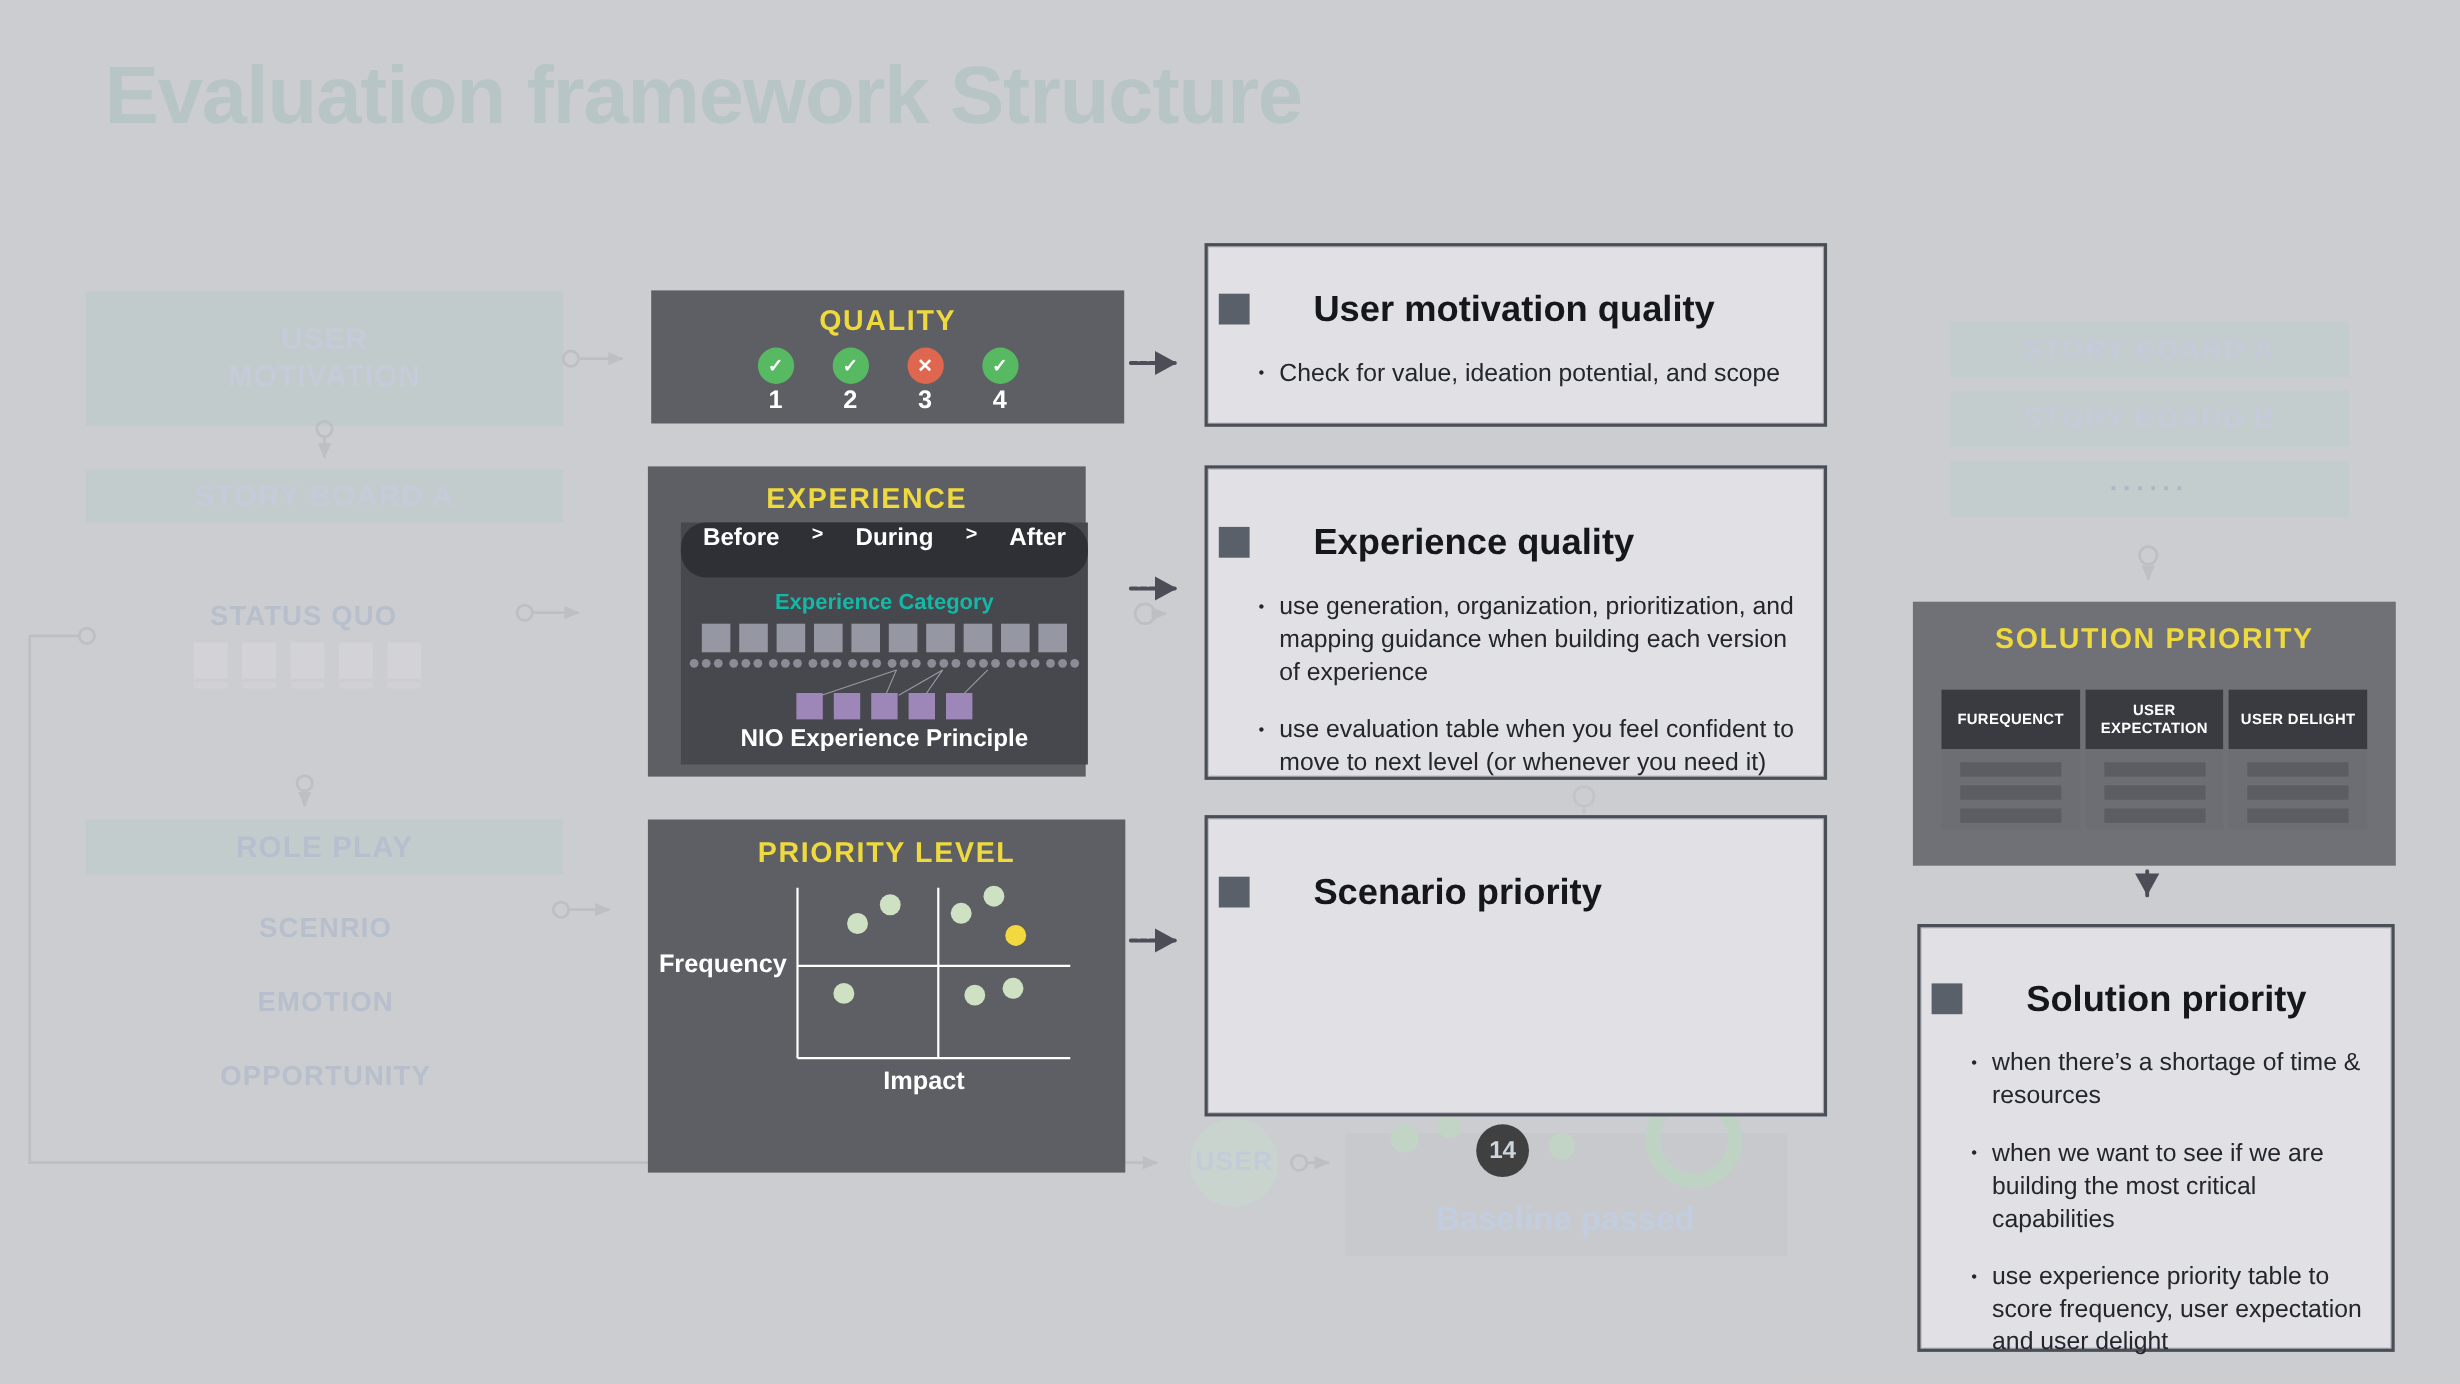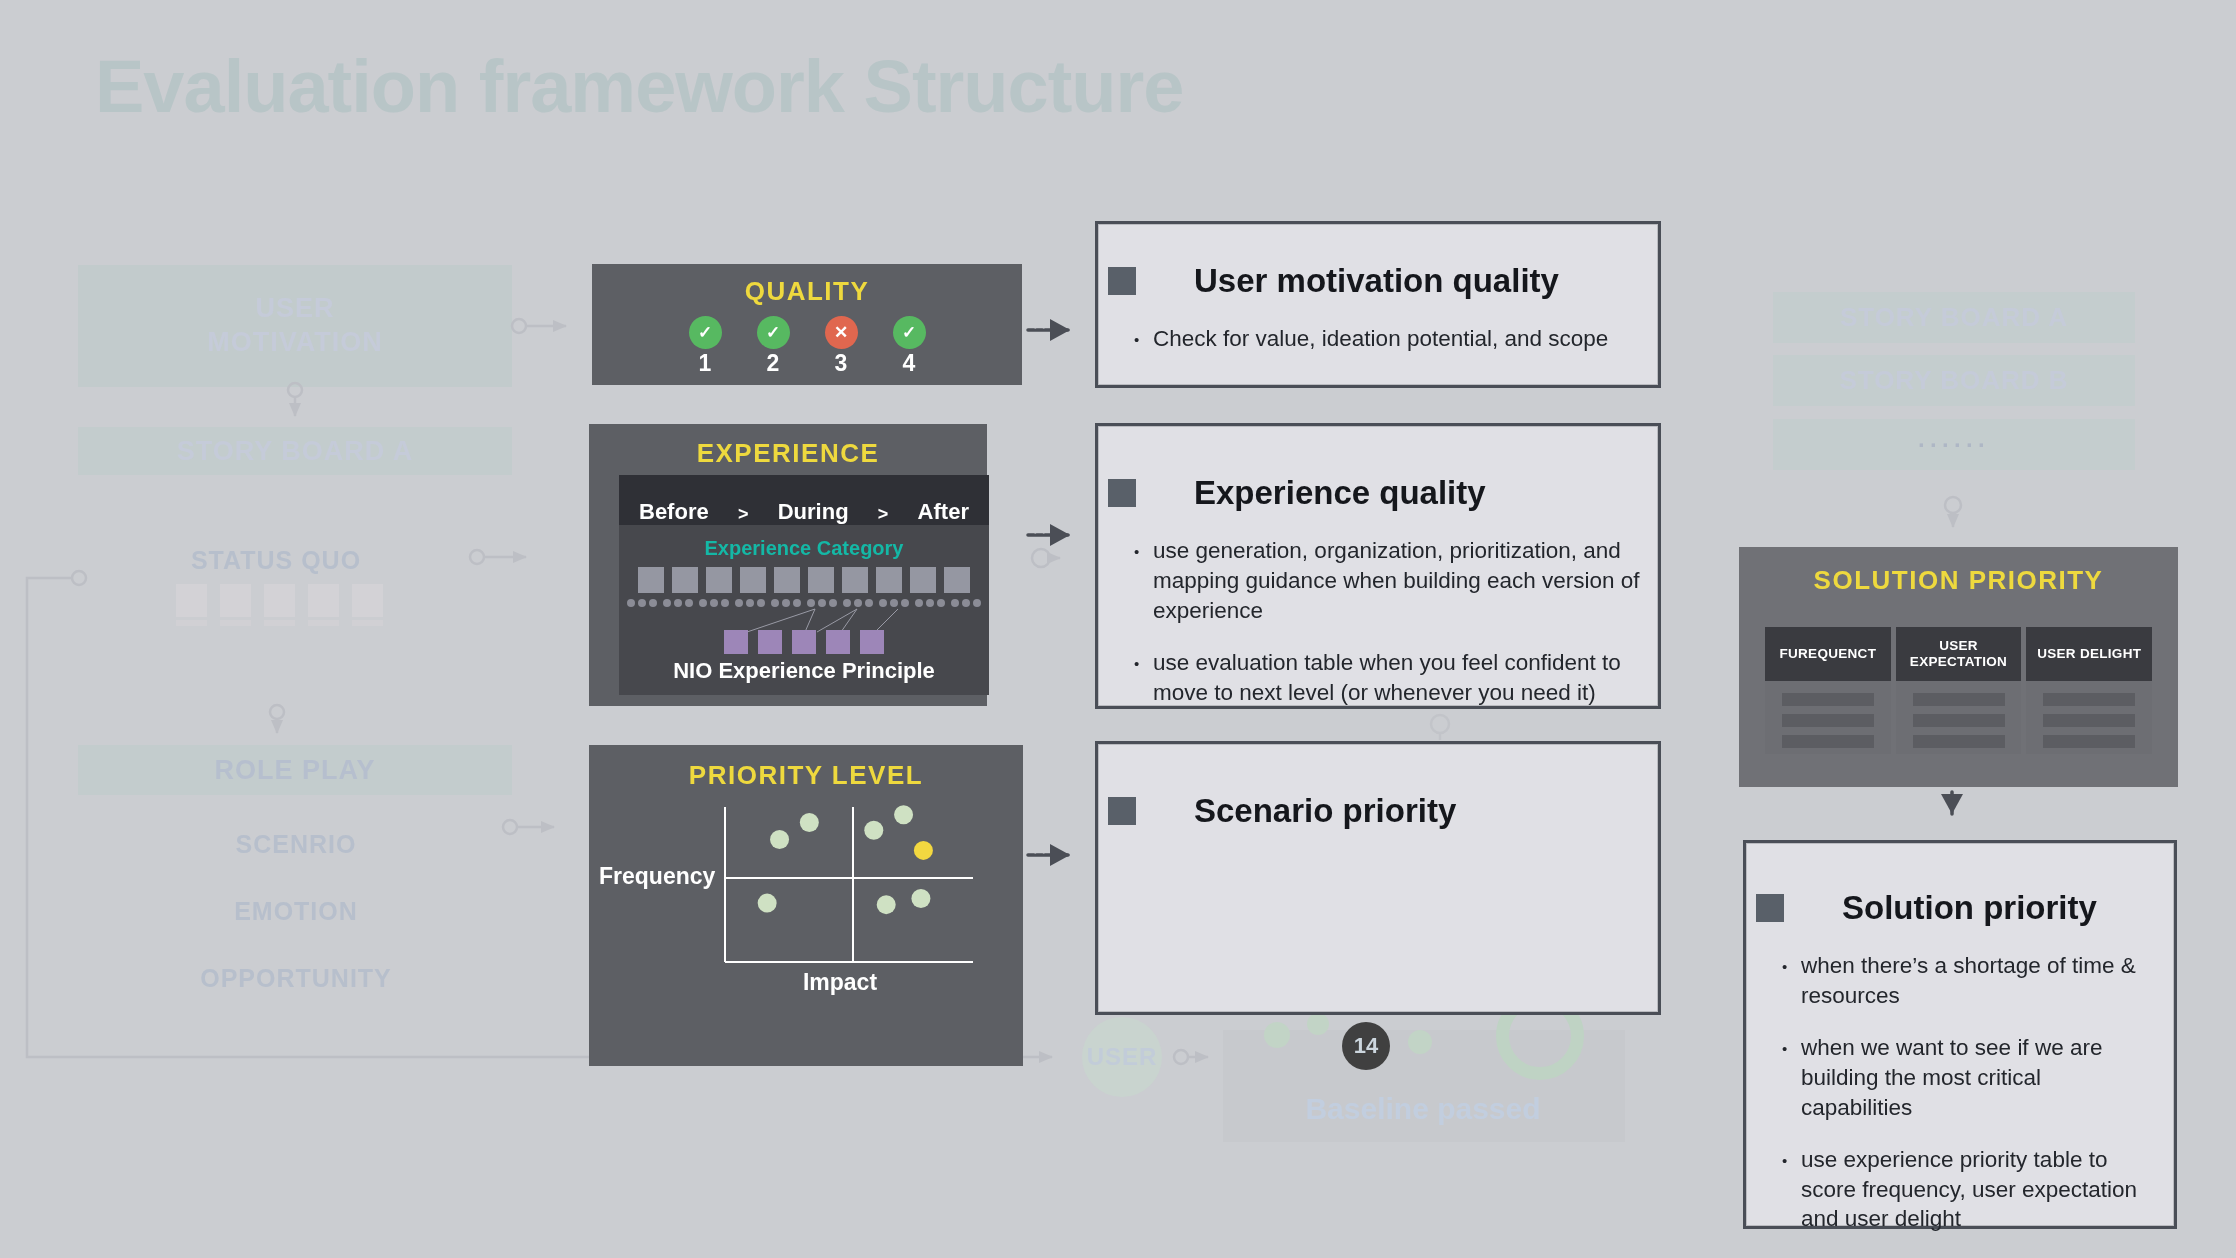--- a/index.html
+++ b/index.html
@@ -61,22 +61,22 @@
   #card-sol .dtitle{padding-top:18px;}
 
   .q-steps{display:flex;justify-content:center;gap:35px;margin-top:9px;}
   .q-circle{width:33px;height:33px;border-radius:50%;display:flex;align-items:center;
             justify-content:center;color:#fff;font-weight:bold;font-size:17px;margin:0 auto;}
   .q-circle.pass{background:#57b961;}
   .q-circle.fail{background:#e0674f;}
   .q-num{text-align:center;color:#fff;font-weight:bold;font-size:23px;margin-top:1px;}
 
   #exp-panel{position:absolute;left:30px;top:51px;width:370px;height:220px;background:#47484d;}
-  #exp-head{height:50px;background:#2f3036;display:flex;align-items:flex-end;
-            justify-content:space-between;padding:0 20px;}
+  #exp-head{height:50px;background:#2f3036;display:flex;align-items:flex-start;
+            justify-content:space-between;padding:0 20px;border-radius:23px;}
   .tl-item{color:#fff;font-weight:bold;font-size:22px;}
   .tl-sep{color:#fff;font-weight:bold;font-size:18px;}
   #exp-cat{position:absolute;top:62px;width:100%;text-align:center;color:#14b8a6;
            font-weight:bold;font-size:20px;}
   #exp-sqrow{position:absolute;top:92px;left:0;width:100%;display:flex;
              justify-content:center;gap:8px;}
   .exp-sq{width:26px;height:26px;background:#9597a2;}
   #exp-dotrow{position:absolute;top:124px;left:0;width:100%;display:flex;
               justify-content:center;gap:6px;}
   .dot-group{display:flex;gap:3px;}
@@ -107,21 +107,21 @@
            box-shadow:inset 0 0 0 1px rgba(72,76,85,.25);}
   #co-0{left:1095px;top:221px;width:566px;height:167px;}
   #co-1{left:1095px;top:423px;width:566px;height:286px;}
   #co-2{left:1095px;top:741px;width:566px;height:274px;}
   #co-3{left:1743px;top:840px;width:434px;height:389px;}
   .co-head{display:flex;align-items:center;margin:38px 0 0 10px;gap:28px;}
   #co-1 .co-head,#co-2 .co-head{margin-top:48px;}
   #co-3 .co-head{margin-top:46px;}
   .sq-bullet{width:28px;height:28px;background:#596069;flex:0 0 auto;margin-right:30px;}
   .co-title{font-weight:bold;font-size:33px;color:#15171c;}
-  .co-bullets{list-style:none;margin:24px 0 0;padding:0 16px 0 34px;}
+  .co-bullets{list-style:none;margin:24px 0 0;padding:0 16px 0 44px;}
   .co-bullets li{position:relative;padding-left:21px;font-size:22.5px;line-height:1.33;
                  color:#23262c;margin-bottom:22px;}
   .co-bullets li::before{content:"•";position:absolute;left:2px;top:1px;font-size:15px;
                          line-height:30px;color:#23262c;}
 </style>
 </head>
 <body>
 
 <div class="canvas">
 

